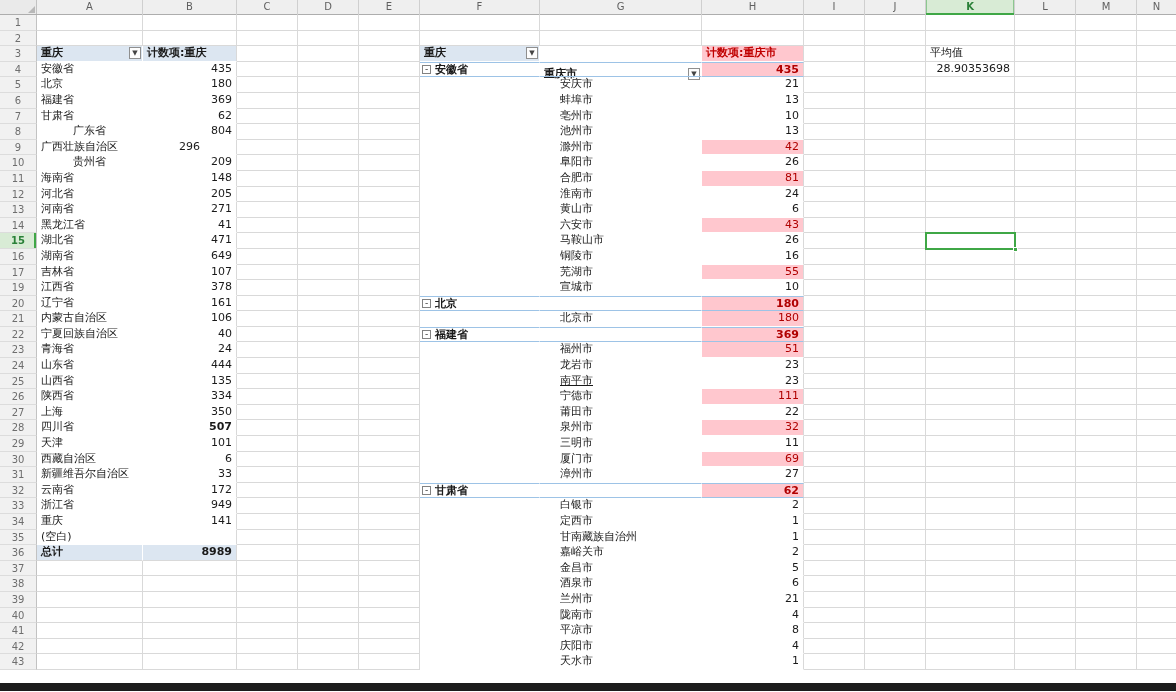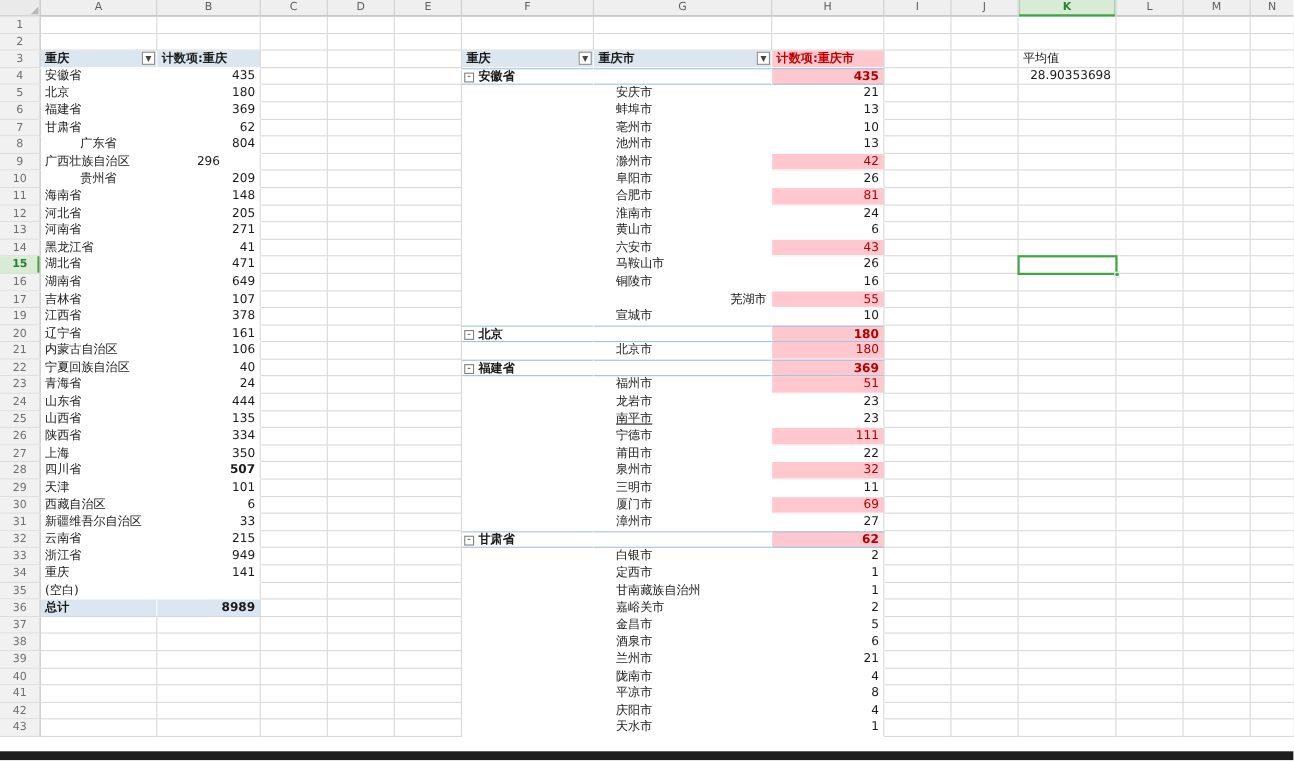--- a/index.html
+++ b/index.html
@@ -98,21 +98,21 @@
       <div class="cell" style="width: 40px;"></div>
     </div>
     <div class="row">
       <div class="rowhead">3</div>
       <div class="cell bluebg bold" style="width: 106px; border-right-color: rgb(255, 255, 255); border-bottom-color: rgb(255, 255, 255);"><span>重庆</span><span class="filter-btn">▼</span></div>
       <div class="cell bluebg bold" style="width: 94px; border-bottom-color: rgb(255, 255, 255);">计数项:重庆</div>
       <div class="cell" style="width: 61px;"></div>
       <div class="cell" style="width: 61px;"></div>
       <div class="cell" style="width: 61px;"></div>
       <div class="cell bluebg bold" style="width: 120px; border-right-color: rgb(255, 255, 255); border-bottom-color: rgb(255, 255, 255);"><span>重庆</span><span class="filter-btn">▼</span></div>
-      <div class="cell bluebg bold" style="width: 162px; border-right-color: rgb(255, 255, 255); border-bottom-color: rgb(255, 255, 255);"><span>重庆市</span><span class="filter-btn">▼</span></div>
+      <div class="cell bluebg bold" style="width: 162px; border-right-color: rgb(255, 255, 255); border-bottom-color: rgb(255, 255, 255); margin-top: 21px;"><span>重庆市</span><span class="filter-btn">▼</span></div>
       <div class="cell pinkbg bold redhdr" style="width: 102px; border-bottom-color: rgb(255, 255, 255);">计数项:重庆市</div>
       <div class="cell" style="width: 61px;"></div>
       <div class="cell" style="width: 61px;"></div>
       <div class="cell" style="width: 89px;">平均值</div>
       <div class="cell" style="width: 61px;"></div>
       <div class="cell" style="width: 61px;"></div>
       <div class="cell" style="width: 40px;"></div>
     </div>
     <div class="row">
       <div class="rowhead">4</div>
@@ -336,21 +336,21 @@
       <div class="cell" style="width: 40px;"></div>
     </div>
     <div class="row">
       <div class="rowhead">17</div>
       <div class="cell" style="width: 106px; border-right-color: rgb(255, 255, 255); border-bottom-color: rgb(255, 255, 255);">吉林省</div>
       <div class="cell tr" style="width: 94px; border-bottom-color: rgb(255, 255, 255);">107</div>
       <div class="cell" style="width: 61px;"></div>
       <div class="cell" style="width: 61px;"></div>
       <div class="cell" style="width: 61px;"></div>
       <div class="cell" style="width: 120px; border-right-color: rgb(255, 255, 255); border-bottom-color: rgb(255, 255, 255);"></div>
-      <div class="cell indent" style="width: 162px; border-right-color: rgb(255, 255, 255); border-bottom-color: rgb(255, 255, 255); text-align: right;">芜湖市</div>
+      <div class="cell indent" style="width: 162px; border-right-color: rgb(255, 255, 255); border-bottom-color: rgb(255, 255, 255);">芜湖市</div>
       <div class="cell tr pinkbg red" style="width: 102px; border-bottom-color: rgb(255, 255, 255);">55</div>
       <div class="cell" style="width: 61px;"></div>
       <div class="cell" style="width: 61px;"></div>
       <div class="cell" style="width: 89px;"></div>
       <div class="cell" style="width: 61px;"></div>
       <div class="cell" style="width: 61px;"></div>
       <div class="cell" style="width: 40px;"></div>
     </div>
     <div class="row">
       <div class="rowhead">19</div>
@@ -569,21 +569,21 @@
       <div class="cell" style="width: 61px;"></div>
       <div class="cell" style="width: 61px;"></div>
       <div class="cell" style="width: 89px;"></div>
       <div class="cell" style="width: 61px;"></div>
       <div class="cell" style="width: 61px;"></div>
       <div class="cell" style="width: 40px;"></div>
     </div>
     <div class="row">
       <div class="rowhead">32</div>
       <div class="cell" style="width: 106px; border-right-color: rgb(255, 255, 255); border-bottom-color: rgb(255, 255, 255);">云南省</div>
-      <div class="cell tr" style="width: 94px; border-bottom-color: rgb(255, 255, 255);">215</div>
+      <div class="cell tr" style="width: 94px; border-bottom-color: rgb(255, 255, 255);">172</div>
       <div class="cell" style="width: 61px;"></div>
       <div class="cell" style="width: 61px;"></div>
       <div class="cell" style="width: 61px;"></div>
       <div class="cell" style="width: 120px; padding-left: 2px; border-top: 1px solid rgb(157, 195, 230); border-bottom-color: rgb(157, 195, 230); border-right-color: rgb(255, 255, 255);"><span class="expander">-</span><span class="bold">甘肃省</span></div>
       <div class="cell" style="width: 162px; border-top: 1px solid rgb(157, 195, 230); border-bottom-color: rgb(157, 195, 230); border-right-color: rgb(255, 255, 255);"></div>
       <div class="cell pinkbg bold red tr" style="width: 102px; border-top: 1px solid rgb(157, 195, 230); border-bottom-color: rgb(157, 195, 230);">62</div>
       <div class="cell" style="width: 61px;"></div>
       <div class="cell" style="width: 61px;"></div>
       <div class="cell" style="width: 89px;"></div>
       <div class="cell" style="width: 61px;"></div>

